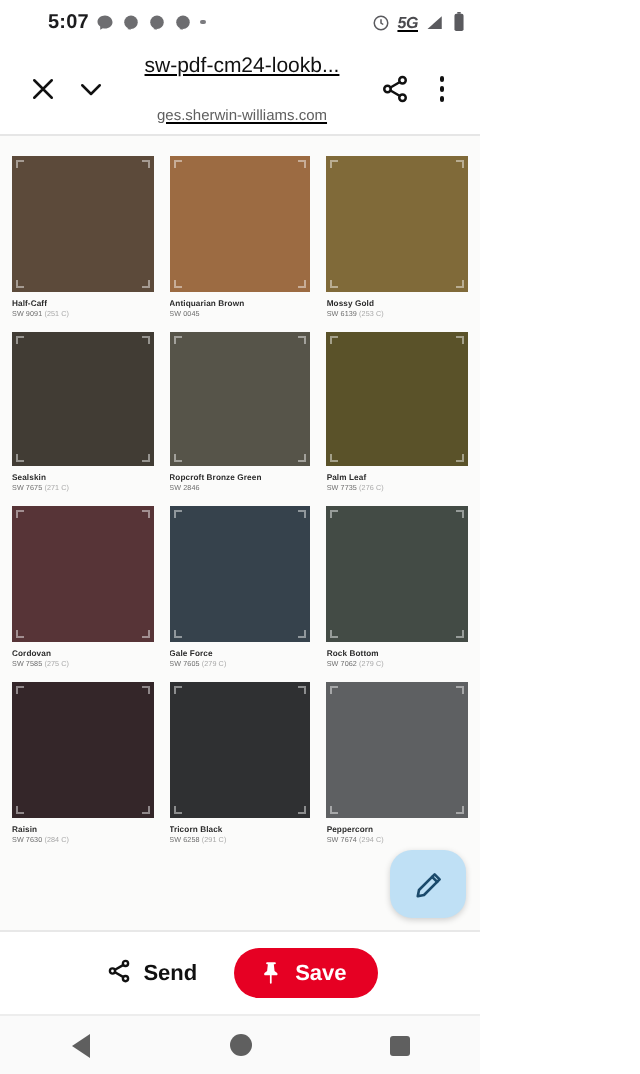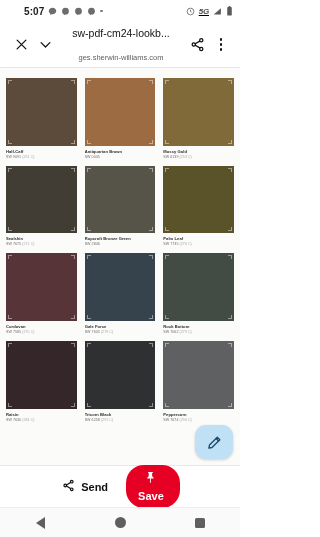--- a/index.html
+++ b/index.html
@@ -22,21 +22,21 @@
   .sb-right { display:flex; align-items:center; gap:4px;text-decoration:underline; }
   .ic { display:inline-flex; align-items:center; justify-content:center; color:#5a5a5e; }
   .ic svg { display:block; }
   .sb-dot { width:2.5px; height:2.5px; border-radius:50%; background:#7b7b7f; }
   .sb-5g { font-size:8px; font-style:italic; font-weight:700; color:#4a4a4e; letter-spacing:-.2px; }
 
   
   .browser-header {
     flex:0 0 45px; height:45px;
     display:flex; align-items:center;
-    padding:0 9px; background:#ffffff;
+    padding:0 9px; background:#ffffff;text-decoration:underline;
   }
   .hdr-btn { width:24px; height:24px; display:flex; align-items:center; justify-content:center; color:#111; flex:0 0 auto; }
   .hdr-center { flex:1 1 auto; min-width:0; text-align:center; padding:0 4px; }
   .hdr-title {
     font-size:10.5px; font-weight:400; color:#111; line-height:13px;
     white-space:nowrap; overflow:hidden; text-overflow:clip;
   }
   .hdr-url {
     font-size:7.5px; color:#5f5f5f; line-height:10px; margin-top:13px;
     white-space:nowrap; overflow:hidden;
@@ -93,21 +93,21 @@
   }
   .send-btn {
     display:flex; align-items:center; gap:6px;
     font-size:11px; font-weight:700; color:#111; background:transparent;
     border:none; padding:4px 2px;justify-content:flex-end;
   }
   .save-btn {
     display:flex; align-items:center; gap:6px;
     background:#e60023; color:#fff; border:none;
     border-radius:18px; padding:6px 16px 6px 12px;
-    font-size:11px; font-weight:700;flex-direction:column;
+    font-size:11px; font-weight:700;
   }
   .save-btn .pin { display:flex; }
 
   
   .navbar {
     flex:0 0 30px; height:30px; background:#fafafa;
     border-top:1px solid #ededed;
     display:flex; align-items:center; justify-content:space-around;
   }
   .nav-item { width:46px; height:30px; display:flex; align-items:center; justify-content:center; }

